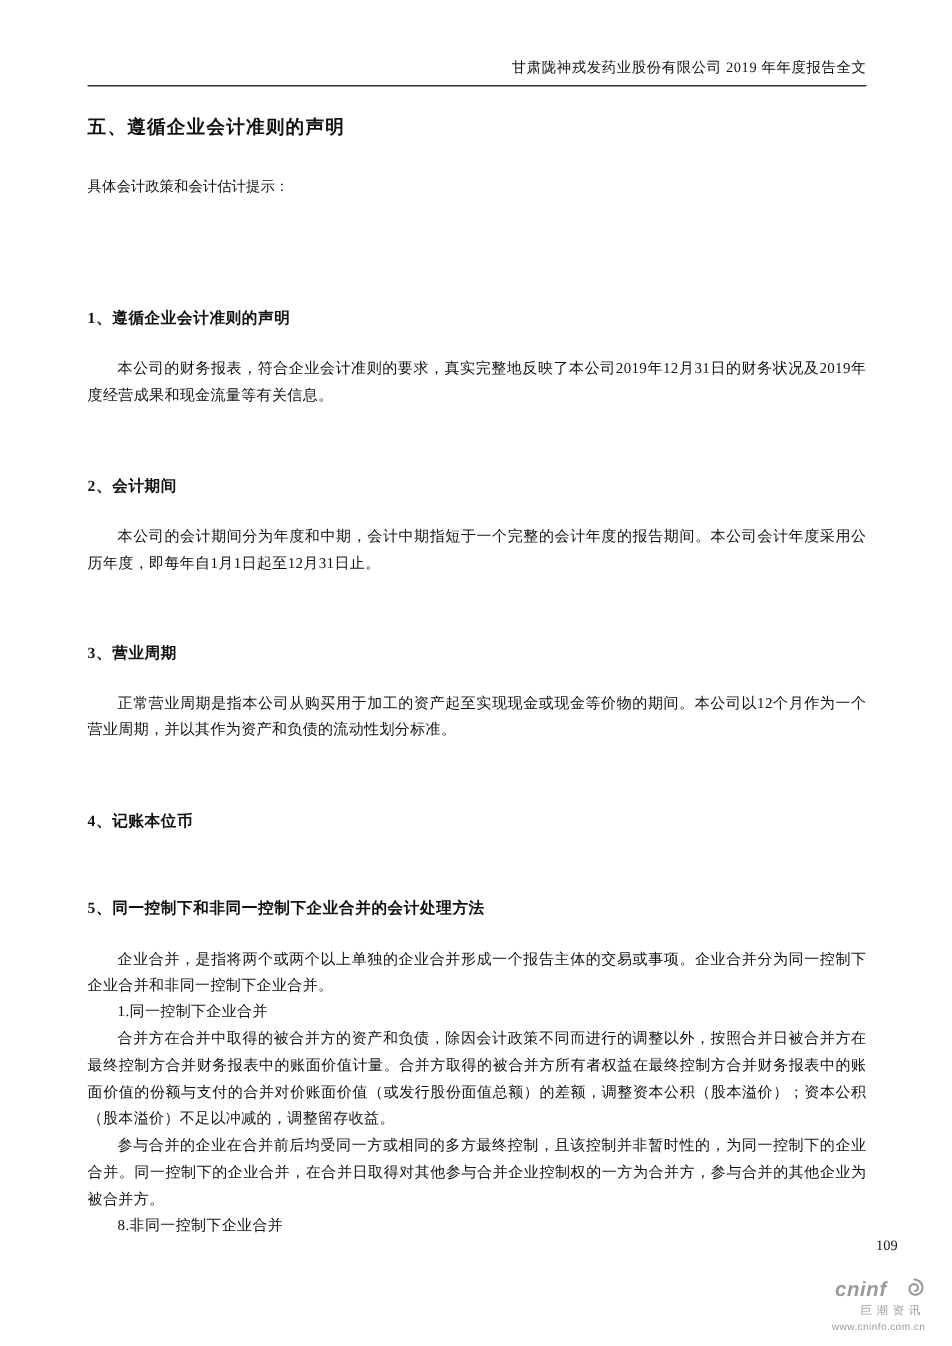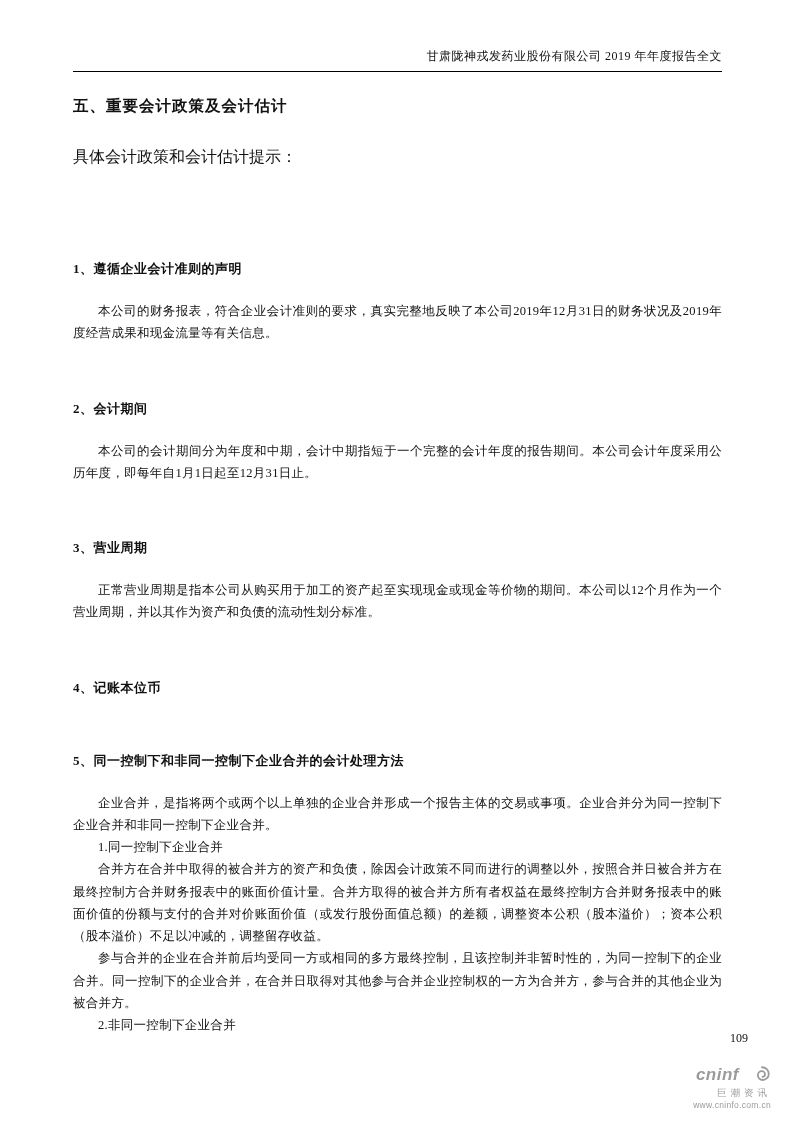--- a/index.html
+++ b/index.html
@@ -28,21 +28,21 @@
     border-bottom: 1.5px solid #000000;
   }
   
   .page-title {
     font-size: 15.5px;
     font-weight: bold;
     margin: 24px 0 0 0;
     letter-spacing: 1px;
   }
   .intro {
-    font-size: 16px;
+    font-size: 12px;
     margin: 30px 0 0 0;
   }
   
   #sections .section { margin-top: 55px; }
   #sections .section:first-child { margin-top: 92px; }
   .sec-heading {
     font-size: 13px;
     font-weight: bold;
     margin: 0 0 22px 0;
     letter-spacing: 0.5px;
@@ -95,21 +95,21 @@
     margin-top: 2px;
   }
 </style>
 </head>
 <body>
 
 <div class="page">
 
   <div class="doc-header">甘肃陇神戎发药业股份有限公司 2019 年年度报告全文</div>
 
-  <h1 class="page-title">五、重要会计政策及会计估计</h1>
+  <h1 class="page-title">五、遵循企业会计准则的声明</h1>
 
   <p class="intro">具体会计政策和会计估计提示：</p>
 
   <div id="sections">
       <section class="section">
         <h2 class="sec-heading">1、遵循企业会计准则的声明</h2>
         <p class="body-para">本公司的财务报表，符合企业会计准则的要求，真实完整地反映了本公司2019年12月31日的财务状况及2019年度经营成果和现金流量等有关信息。</p>
       </section>
       <section class="section">
         <h2 class="sec-heading">2、会计期间</h2>
@@ -121,21 +121,21 @@
       </section>
       <section class="section">
         <h2 class="sec-heading">4、记账本位币</h2>
       </section>
       <section class="section">
         <h2 class="sec-heading">5、同一控制下和非同一控制下企业合并的会计处理方法</h2>
         <p class="body-para">企业合并，是指将两个或两个以上单独的企业合并形成一个报告主体的交易或事项。企业合并分为同一控制下企业合并和非同一控制下企业合并。</p>
         <p class="body-para">1.同一控制下企业合并</p>
         <p class="body-para">合并方在合并中取得的被合并方的资产和负债，除因会计政策不同而进行的调整以外，按照合并日被合并方在最终控制方合并财务报表中的账面价值计量。合并方取得的被合并方所有者权益在最终控制方合并财务报表中的账面价值的份额与支付的合并对价账面价值（或发行股份面值总额）的差额，调整资本公积（股本溢价）；资本公积（股本溢价）不足以冲减的，调整留存收益。</p>
         <p class="body-para">参与合并的企业在合并前后均受同一方或相同的多方最终控制，且该控制并非暂时性的，为同一控制下的企业合并。同一控制下的企业合并，在合并日取得对其他参与合并企业控制权的一方为合并方，参与合并的其他企业为被合并方。</p>
-        <p class="body-para">2.非同一控制下企业合并</p>
+        <p class="body-para">8.非同一控制下企业合并</p>
       </section>
     </div>
 
   <div class="page-number">109</div>
 
   <div class="footer-logo">
     <div class="logo-row">
       <span class="logo-brand">cninf</span>
       <span class="logo-swirl">
         <svg width="18" height="18" viewBox="0 0 24 24" aria-hidden="true">

